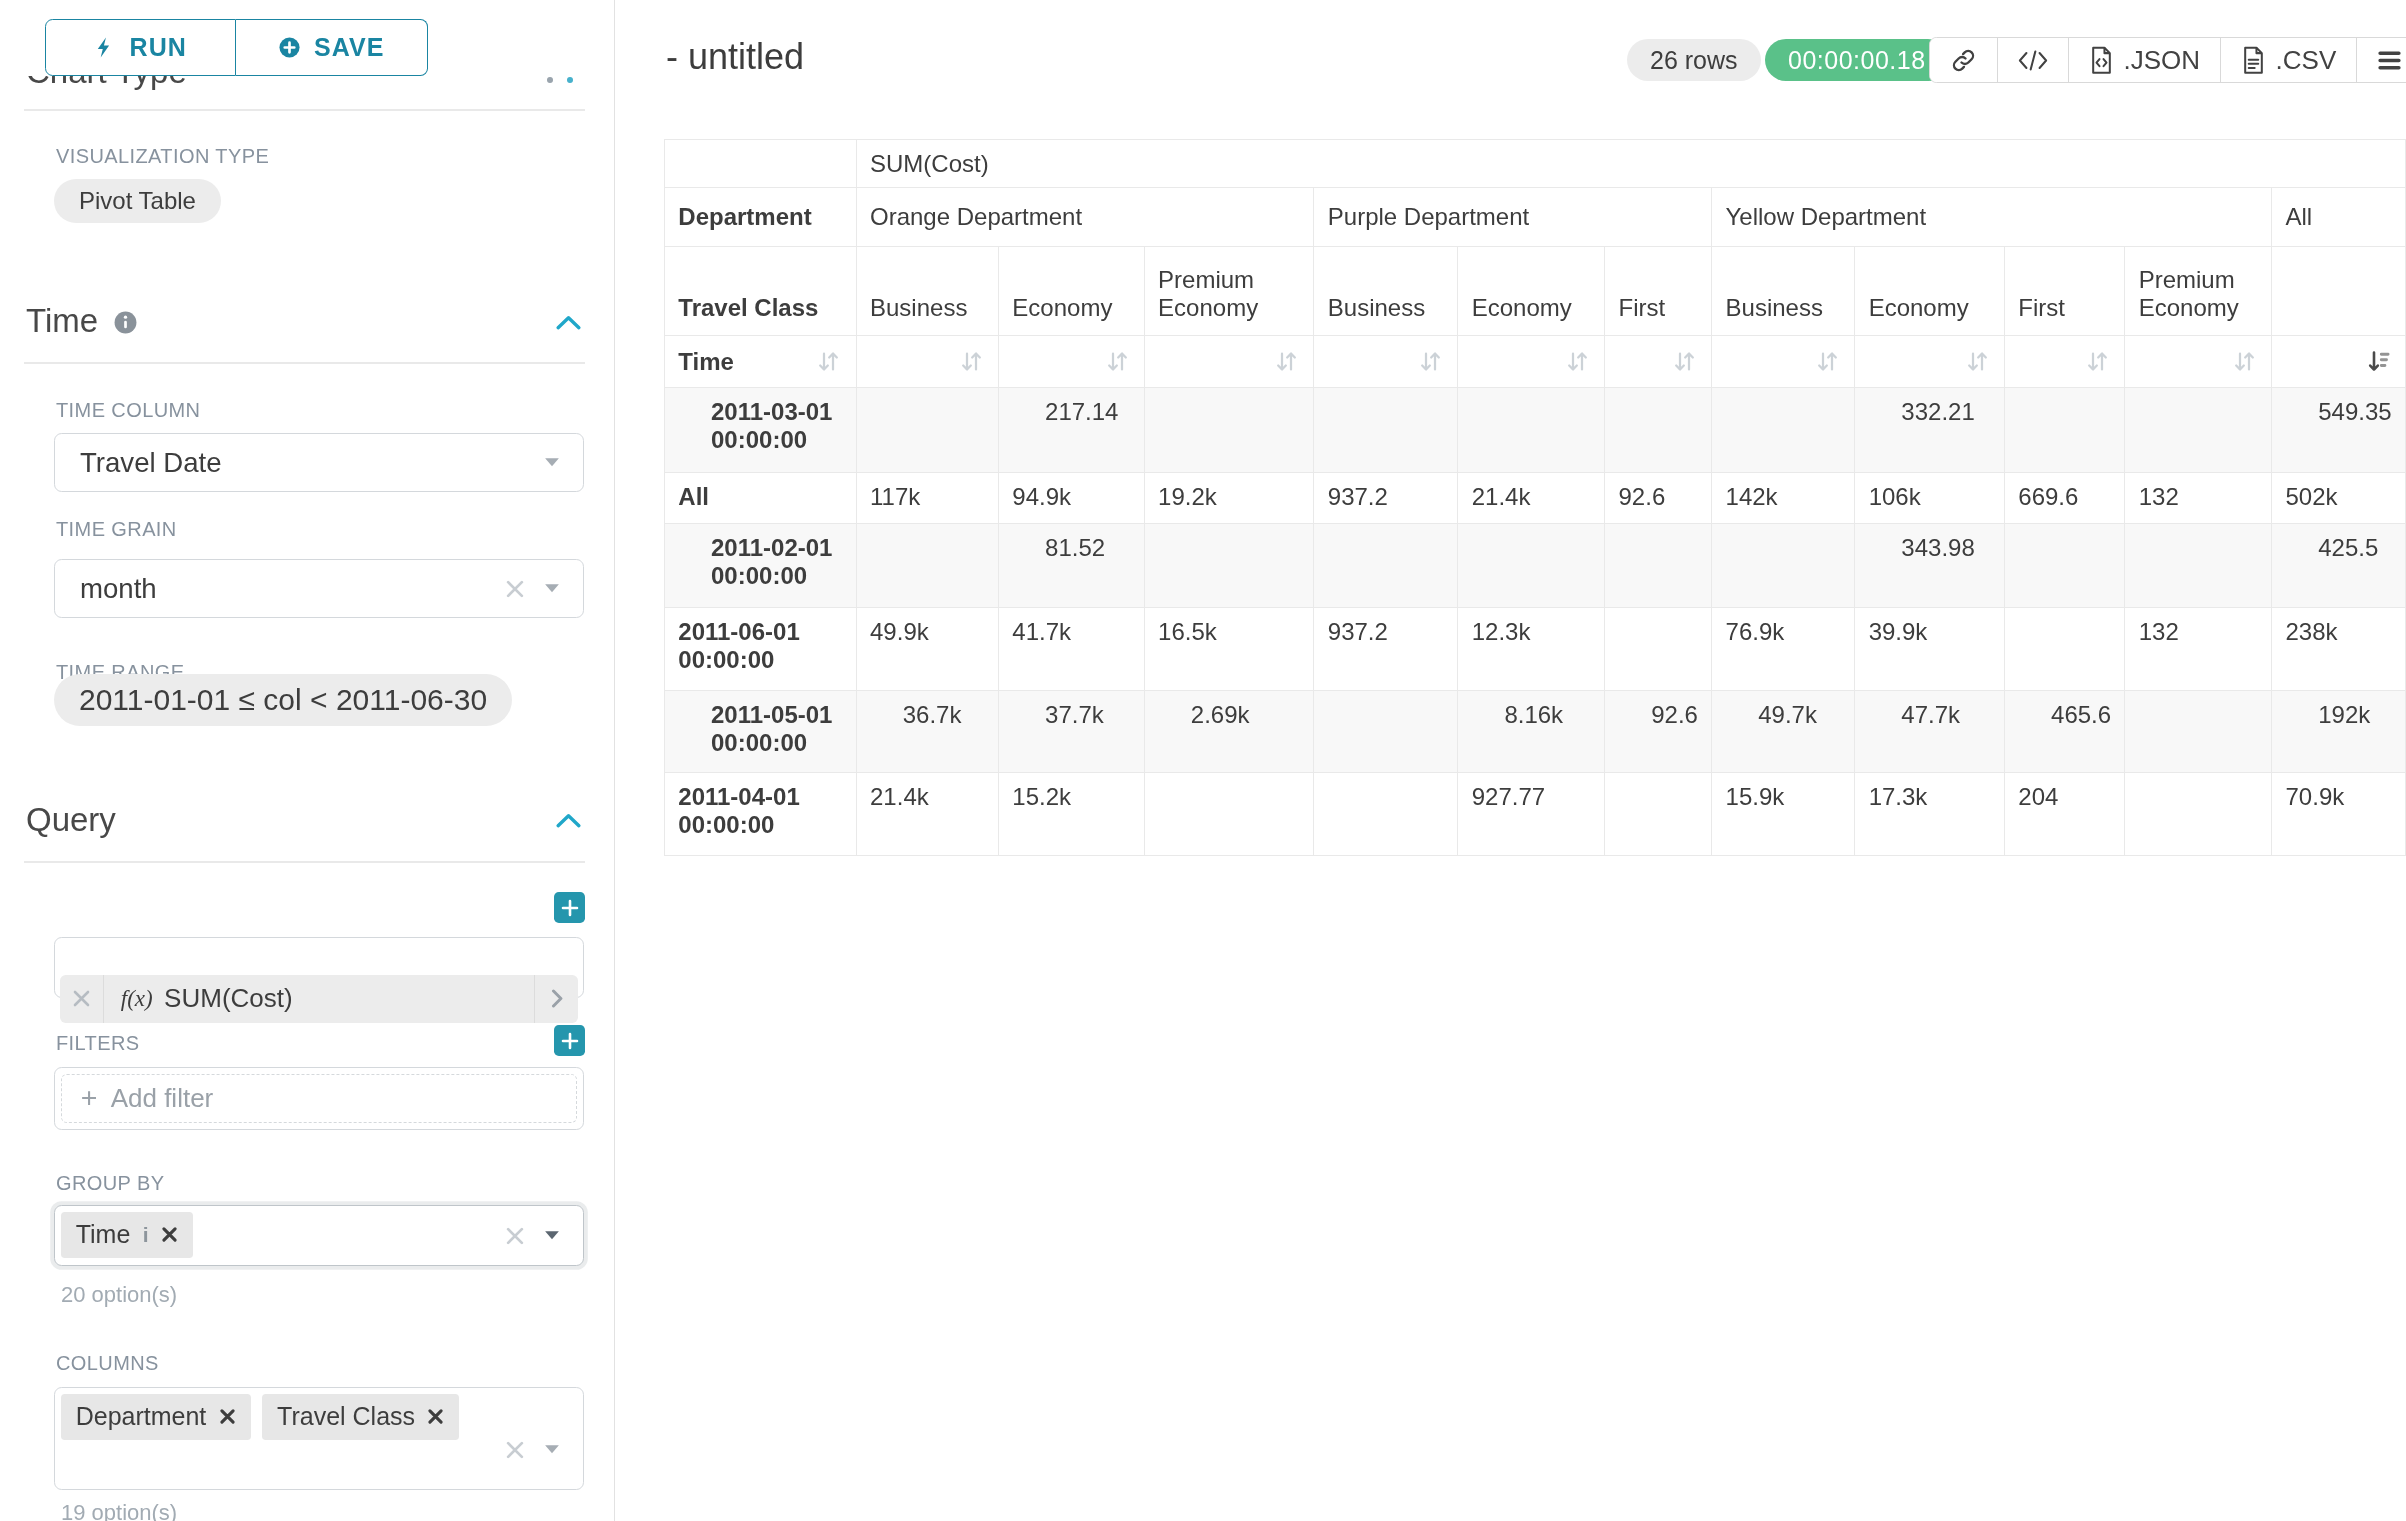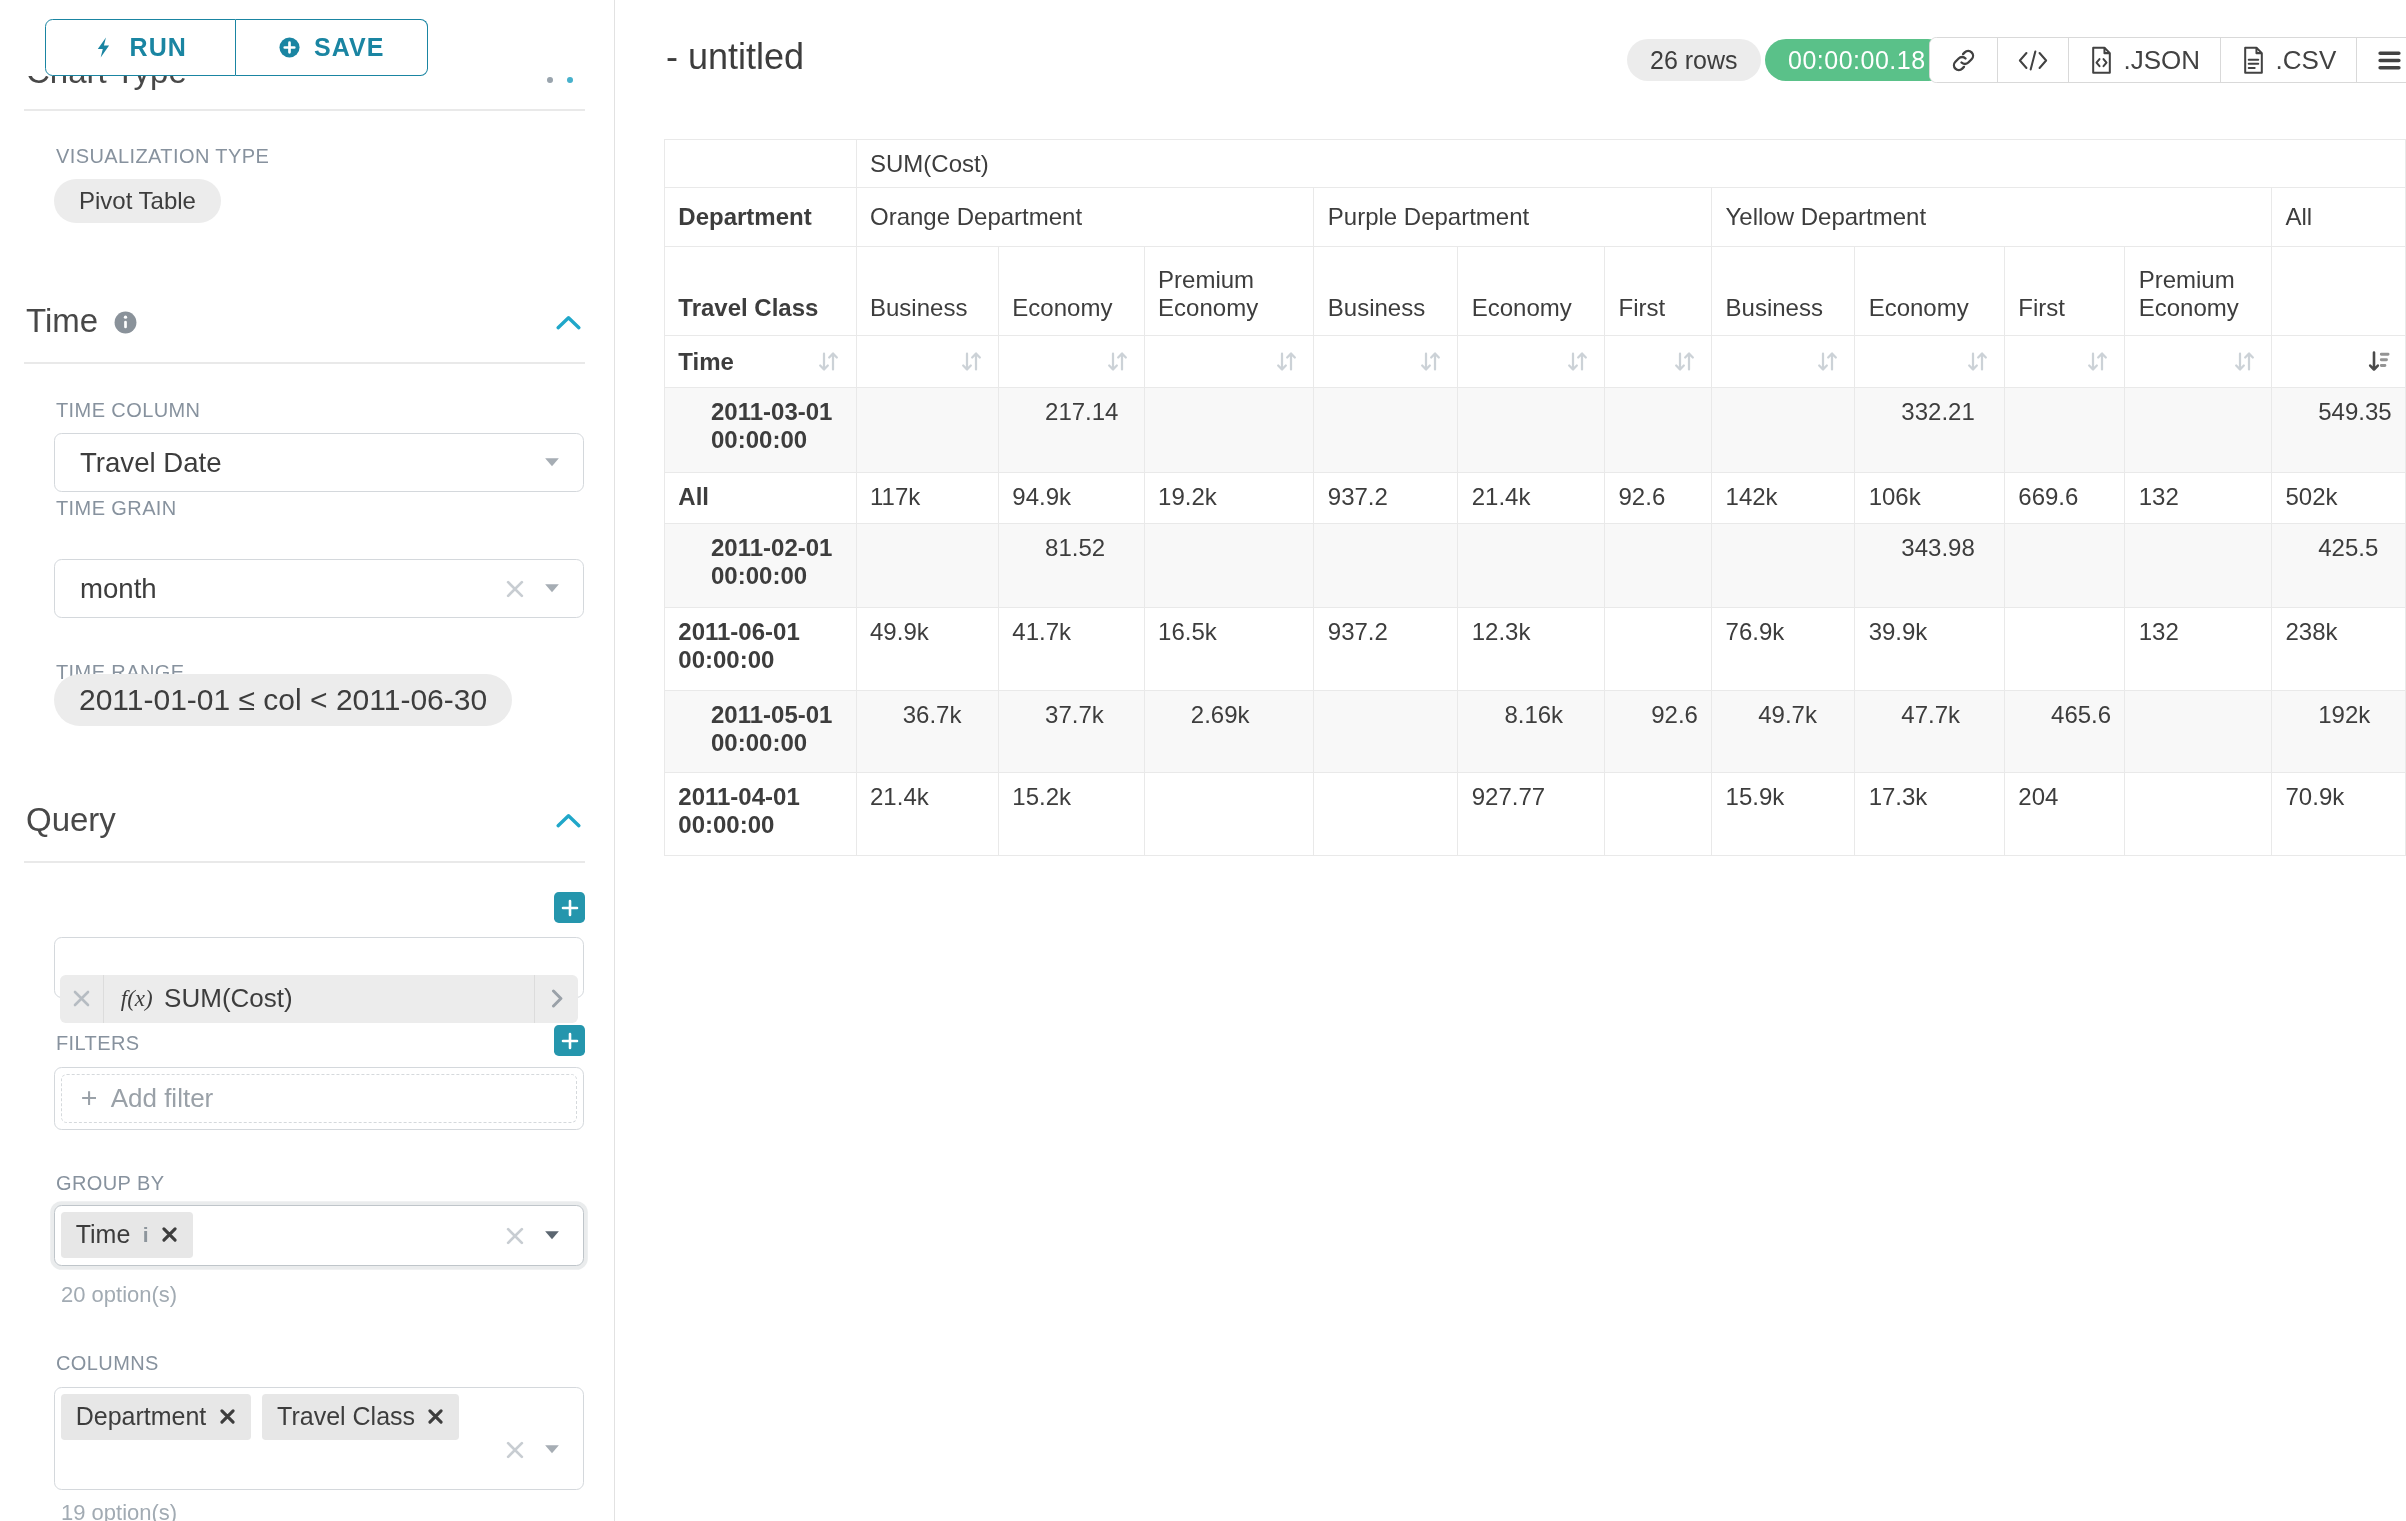--- a/index.html
+++ b/index.html
@@ -140,21 +140,21 @@
       <span class="sel-text">Travel Date</span>
       <span class="sel-right">
         <span class="caret-ic">
             <svg viewBox="0 0 14 9">
               <path d="M1 1 L7 8 L13 1 Z" fill="currentColor"></path>
             </svg>
           </span>
       </span>
     </div>
 
-    <div class="sb-label" style="top:497px;">TIME GRAIN</div>
+    <div class="sb-label" style="top:518px;">TIME GRAIN</div>
     <div class="select" style="top:559px;">
       <span class="sel-text">month</span>
       <span class="sel-right">
         <span class="clear-ic">
             <svg viewBox="0 0 14 14">
               <path d="M2.2 2.2 L11.8 11.8 M11.8 2.2 L2.2 11.8" stroke="currentColor" stroke-width="1.9" stroke-linecap="round" fill="none"></path>
             </svg>
           </span>
         <span class="caret-ic">
             <svg viewBox="0 0 14 9">

